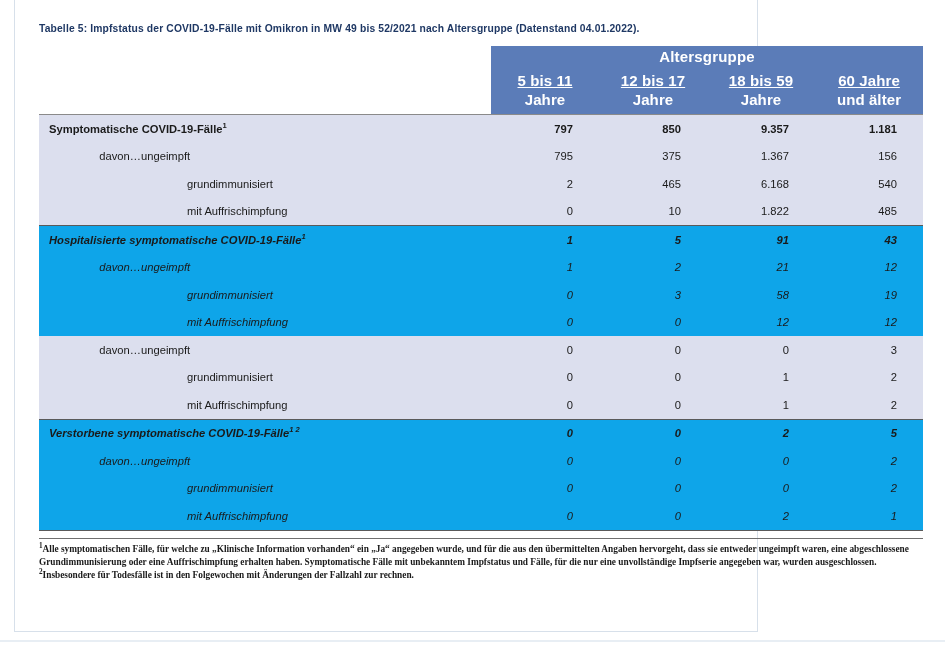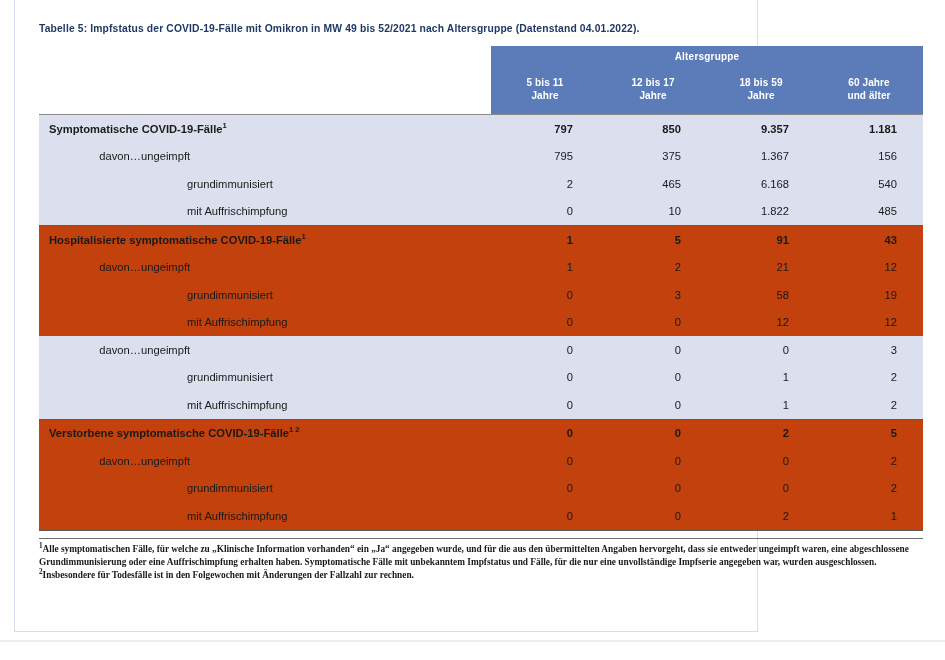--- a/index.html
+++ b/index.html
@@ -63,55 +63,55 @@
     width: 884px;
     table-layout: fixed;
   }
   table.t5 col.c-label   { width: 452px; }
   table.t5 col.c-num     { width: 108px; }
 
   
   thead th {
     background: #5b7cb8;
     color: #ffffff;
-    font-size: 10px;
+    font-size: 15px;
     font-weight: bold;
     padding: 0;
     border: none;
     text-align: center;
     line-height: 1.28;
   }
   th.blank-head {
     background: #ffffff;
   }
   th.grp-head {
     height: 22px;
     vertical-align: middle;
     letter-spacing: 0.2px;
   }
   th.age-head {
     height: 44px;
     vertical-align: middle;
     padding-bottom: 2px;
     letter-spacing: 0.1px;
   }
-  th.age-head .l1 { display: block; }
+  th.age-head .l1 { display: block; text-decoration: underline; }
   th.age-head .l2 { display: block; }
 
   
   tbody td {
     font-size: 11.2px;
     color: #1a1a1a;
     padding: 0;
     height: 27.5px;
     vertical-align: middle;
     border: none;
   }
   tbody tr.band-shade td { background: #dcdfee; }
-  tbody tr.band-plain td { background: #c2410c; }
+  tbody tr.band-plain td { background: #0ea5e9; font-style: italic; }
 
   td.lbl {
     text-align: left;
     padding-left: 10px;
     white-space: nowrap;
   }
   td.num {
     text-align: right;
     padding-right: 26px;
     white-space: nowrap;

